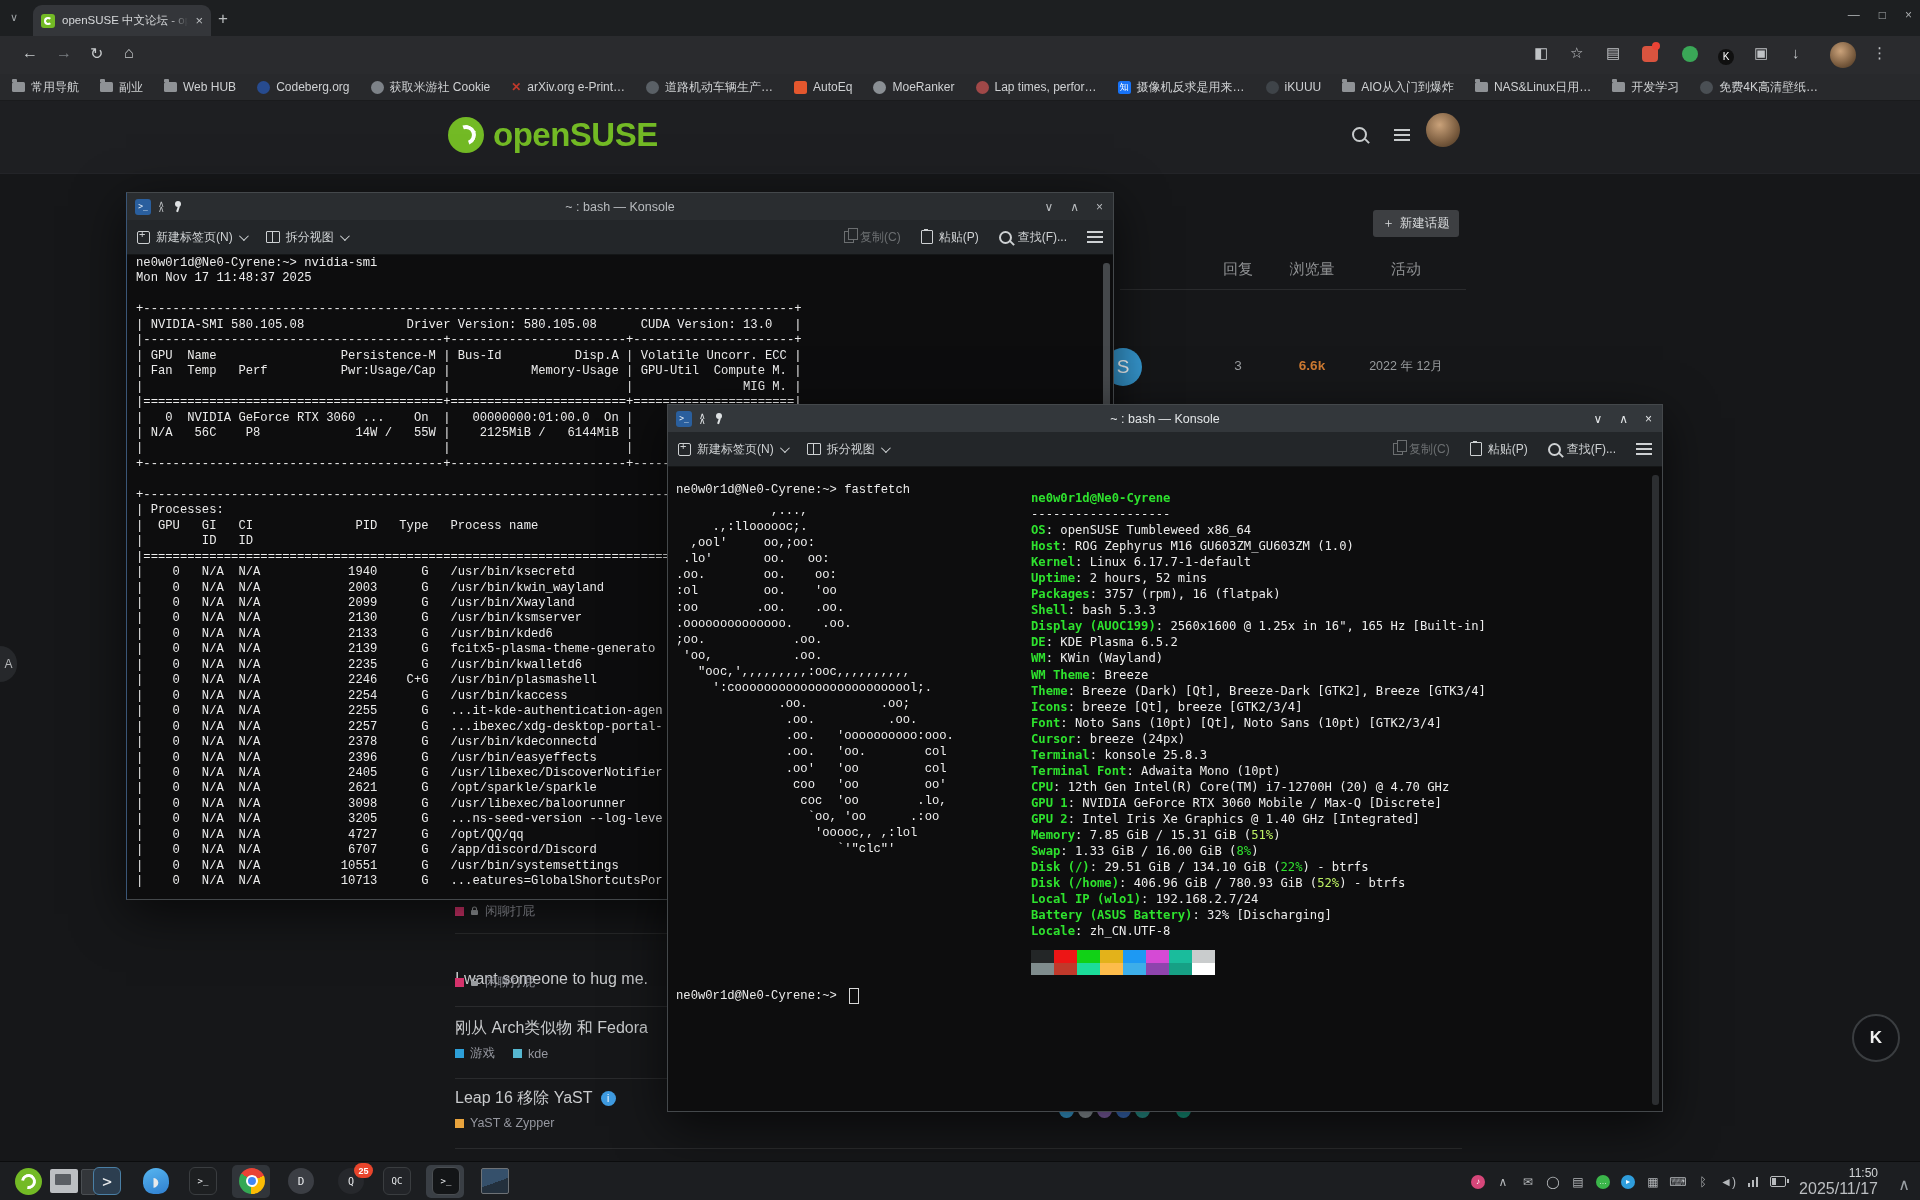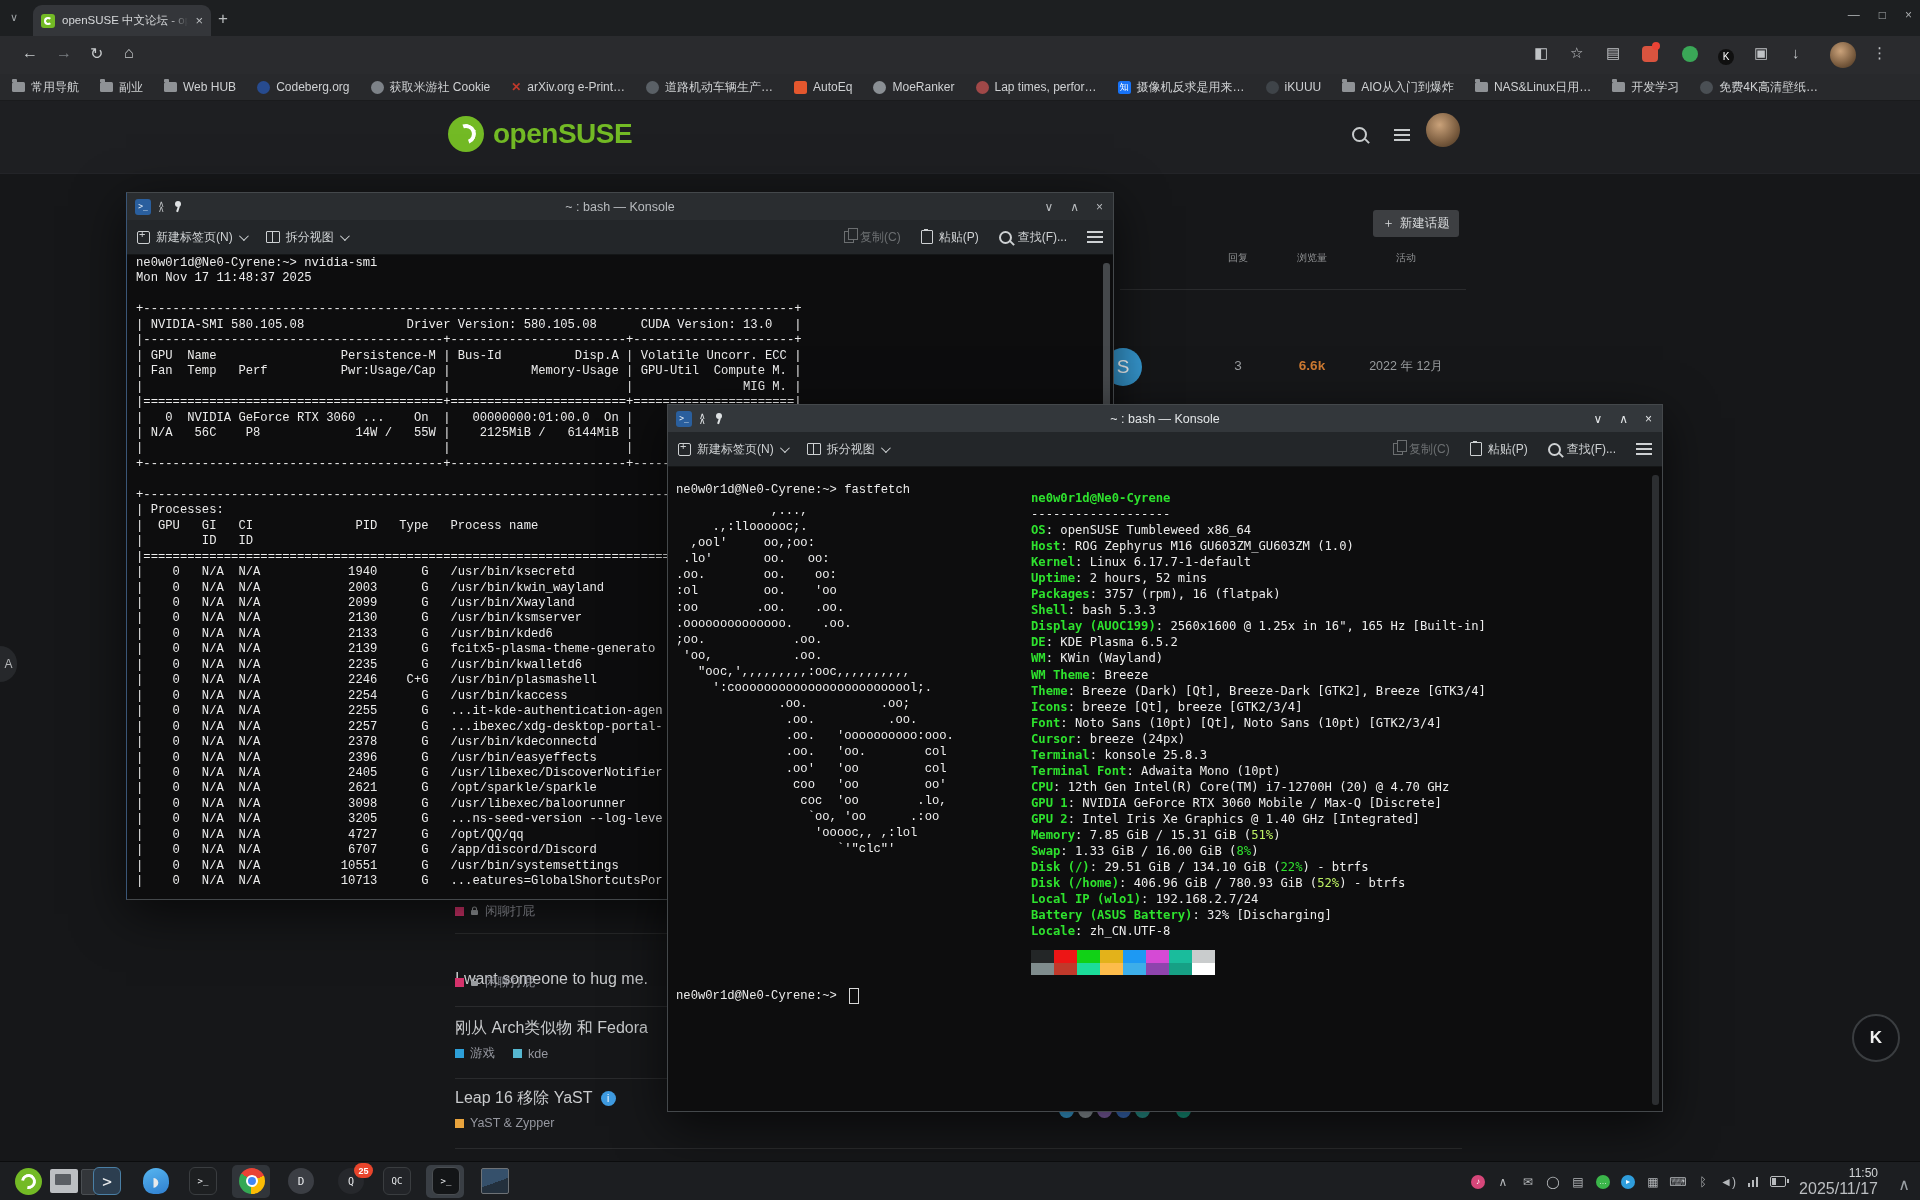--- a/index.html
+++ b/index.html
@@ -36,31 +36,31 @@
     font-size:9px;color:#fff}
   .bm-sq{width:13px;height:13px;border-radius:2.5px;flex:0 0 auto;display:flex;align-items:center;justify-content:center;
     font-size:9px;color:#fff}
   .bm-glyph{font-size:12px;font-weight:bold}
   
   #site-header{position:absolute;left:0;top:101px;right:0;height:72px;background:#1e1f22;border-bottom:1px solid #232428}
   #logo{position:absolute;left:448px;top:15px;display:flex;align-items:center;gap:9px}
   #logo .geeko{width:36px;height:36px;border-radius:50%;background:#73ba25;position:relative}
   #logo .geeko::after{content:"";position:absolute;left:8px;top:8px;width:20px;height:20px;border-radius:50%;
     border:4px solid #fff;border-left-color:transparent;border-bottom-color:transparent;box-sizing:border-box;transform:rotate(25deg)}
-  #logo .wordmark{font-size:28px;font-weight:bold;color:#73ba25;letter-spacing:-.5px}
+  #logo .wordmark{font-size:33px;font-weight:bold;color:#73ba25;letter-spacing:-.5px}
   .mag{width:11px;height:11px;border:2px solid currentColor;border-radius:50%;position:relative;display:inline-block}
   .mag::after{content:"";position:absolute;width:6px;height:2px;background:currentColor;transform:rotate(45deg);right:-5px;bottom:-2px}
   #hdr-search{position:absolute;left:1352px;top:26px;color:#c7cacc}
   .i-burger{width:16px;height:12px;display:inline-block;background:linear-gradient(currentColor 0 2px,transparent 2px 5px,currentColor 5px 7px,transparent 7px 10px,currentColor 10px 12px)}
   #hdr-menu{position:absolute;left:1394px;top:26px;color:#c7cacc}
   #hdr-avatar{position:absolute;left:1426px;top:12px;width:34px;height:34px;border-radius:50%;
     background:radial-gradient(circle at 40% 35%,#caa27a,#7a5c3f 60%,#43311f)}
   #new-topic{position:absolute;left:1373px;top:210px;width:86px;height:27px;background:#3d3f42;border:none;border-radius:3px;
     color:#d8dadc;font-size:12.5px;display:flex;align-items:center;justify-content:center;gap:5px;font-family:inherit}
-  .colhdr{position:absolute;top:251px;transform:translateX(-50%);color:#8f9193;font-size:10px}
+  .colhdr{position:absolute;top:260px;transform:translateX(-50%);color:#8f9193;font-size:15px}
   .sep{position:absolute;height:1px;background:#2a2b2d}
   #row1-avatar{position:absolute;left:1104px;top:348px;width:38px;height:38px;border-radius:50%;background:#379ad3;
     color:#fff;font-size:19px;display:flex;align-items:center;justify-content:center;z-index:2}
   .cellnum{position:absolute;top:358px;transform:translateX(-50%);font-size:13.5px}
   #topics{position:absolute;inset:0;z-index:1}
   .topic-title{position:absolute;left:455px;font-size:16px;color:#c9cbcd;white-space:nowrap}
   .tagrow{position:absolute;left:455px;display:flex;align-items:center;gap:6px;font-size:12.5px;color:#9698a0;white-space:nowrap}
   .tag-sq{width:9px;height:9px;display:inline-block}
   .info-i{display:inline-flex;width:15px;height:15px;border-radius:50%;background:#3f9be0;color:#fff;font-size:10px;
     align-items:center;justify-content:center;margin-left:8px;vertical-align:1px}

